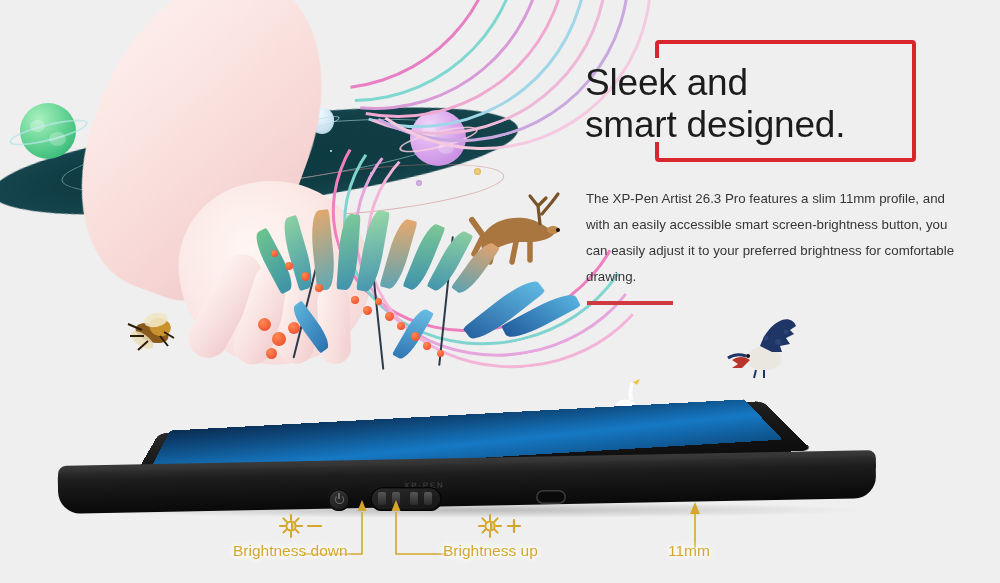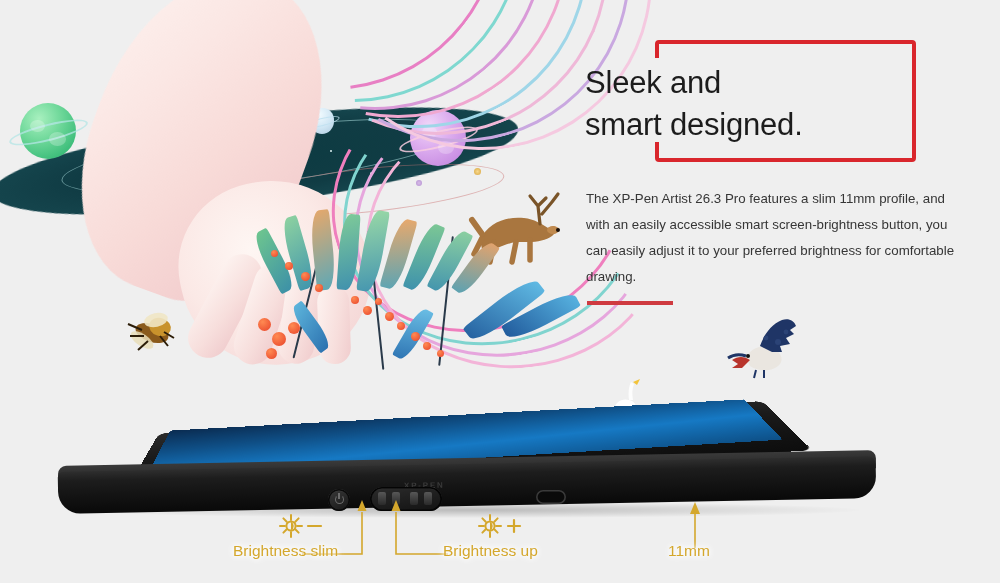--- a/index.html
+++ b/index.html
@@ -35,21 +35,21 @@
     left: 64px;
     width: 12px;
     height: 84px;
     background: #efefef;
     top: 20px;
   }
 
   .headline {
     position: absolute;
     left: 0; top: 24px;
-    font-size: 31px;
+    font-size: 37px;
     line-height: 42px;
     color: #1c1c1c;
     font-weight: 400;
     letter-spacing: -0.2px;
     white-space: pre-line;
     z-index: 3;
   }
 
   .body-copy {
     position: absolute;
@@ -526,21 +526,21 @@
     <g stroke="#d4a72c" stroke-width="2" stroke-linecap="round">
       <path d="M14 2 L14 7 M14 19 L14 24 M3 13 L8 13 M20 13 L25 13
                M6.4 5.4 L9.7 8.7 M18.3 16.3 L21.6 19.6
                M21.6 5.4 L18.3 8.7 M9.7 16.3 L6.4 19.6"></path>
     </g>
     <circle cx="14" cy="13" r="4.6" fill="none" stroke="#d4a72c" stroke-width="2"></circle>
     <path d="M14 8.8 A4.6 4.6 0 0 1 14 17.2 Z" fill="#d4a72c"></path>
     <path d="M32 13 L44 13 M38 7 L38 19" stroke="#d4a72c" stroke-width="2.2" stroke-linecap="round"></path>
   </svg>
 
-  <div class="annot-label lbl-down">Brightness slim</div>
+  <div class="annot-label lbl-down">Brightness down</div>
   <div class="annot-label lbl-up">Brightness up</div>
   <div class="annot-label lbl-mm">11mm</div>
 
   <div class="copy-panel">
     <div class="headline-frame"></div>
     <div class="frame-gap"></div>
     <div class="headline">Sleek and
 smart designed.</div>
     <div class="body-copy">The XP-Pen Artist 26.3 Pro features a slim 11mm profile, and with an easily accessible smart screen-brightness button, you can easily adjust it to your preferred brightness for comfortable drawing.</div>
     <div class="rule"></div>

